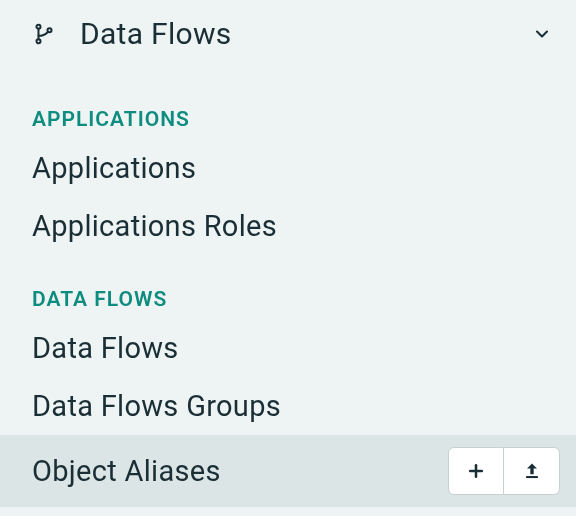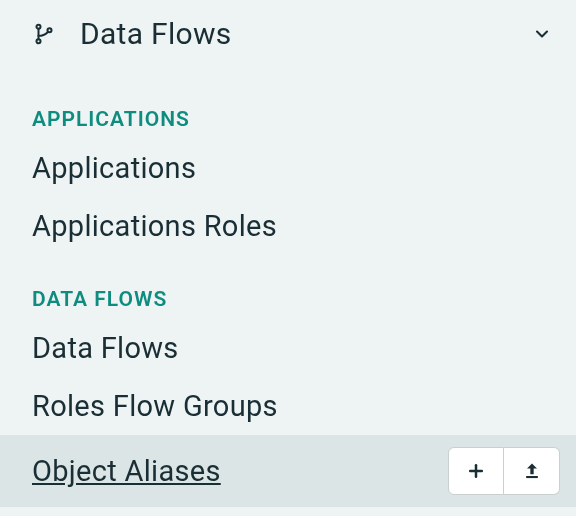--- a/index.html
+++ b/index.html
@@ -53,21 +53,20 @@
     }
     .nav-item.active {
       background: #dce5e5;
       display: flex;
       align-items: center;
       justify-content: space-between;
       padding-right: 16px;
     }
     .nav-item-label {
       flex: 1;
-      text-decoration: underline;
     }
     .action-buttons {
       display: flex;
       gap: 0;
     }
     .action-btn {
       width: 56px;
       height: 48px;
       background: #ffffff;
       border: 1px solid #c8d0d0;
@@ -112,21 +111,21 @@
 </div>
 <div class="nav-item">
   <span>Applications Roles</span>
 </div>
 
 <div class="section-label">DATA FLOWS</div>
 <div class="nav-item">
   <span>Data Flows</span>
 </div>
 <div class="nav-item">
-  <span>Roles Flow Groups</span>
+  <span>Data Flows Groups</span>
 </div>
 <div class="nav-item active">
   <span class="nav-item-label">Object Aliases</span>
   <div class="action-buttons">
     <div class="action-btn">
       <span>
         <svg width="20" height="20" viewBox="0 0 24 24" fill="none" stroke="currentColor" stroke-width="3" stroke-linecap="round">
           <line x1="12" y1="5" x2="12" y2="19"></line>
           <line x1="5" y1="12" x2="19" y2="12"></line>
         </svg>

